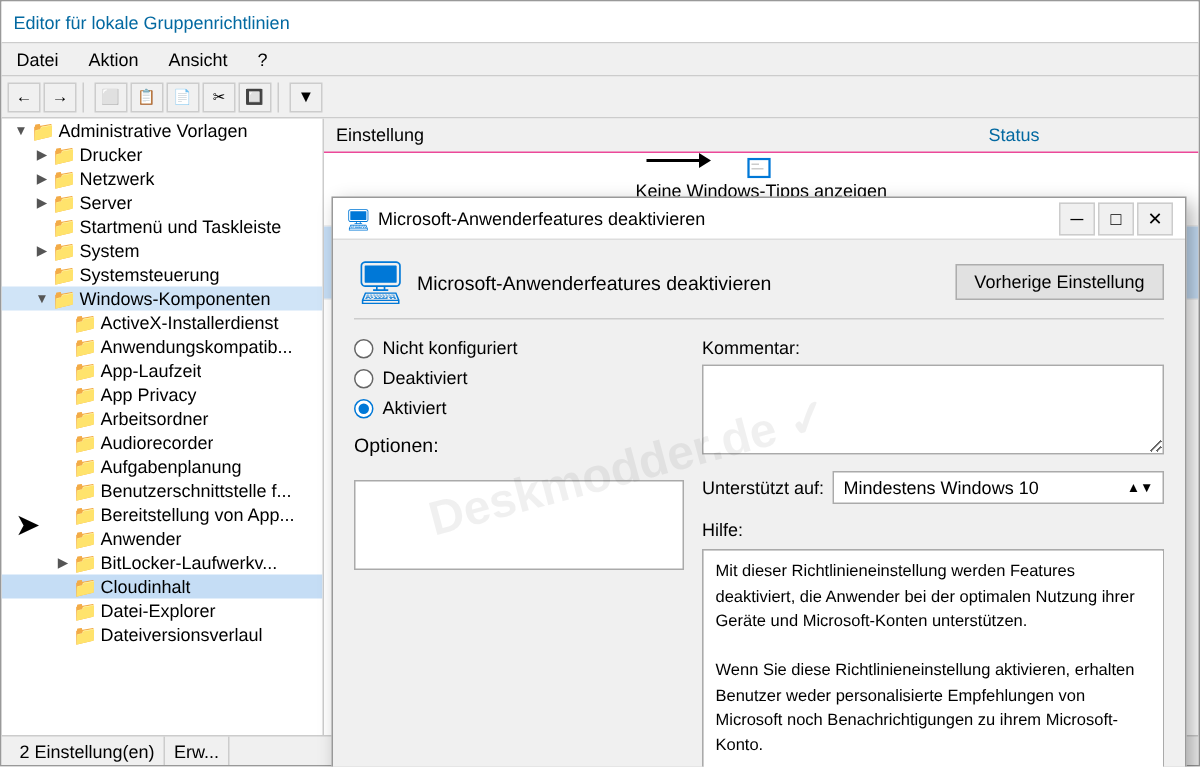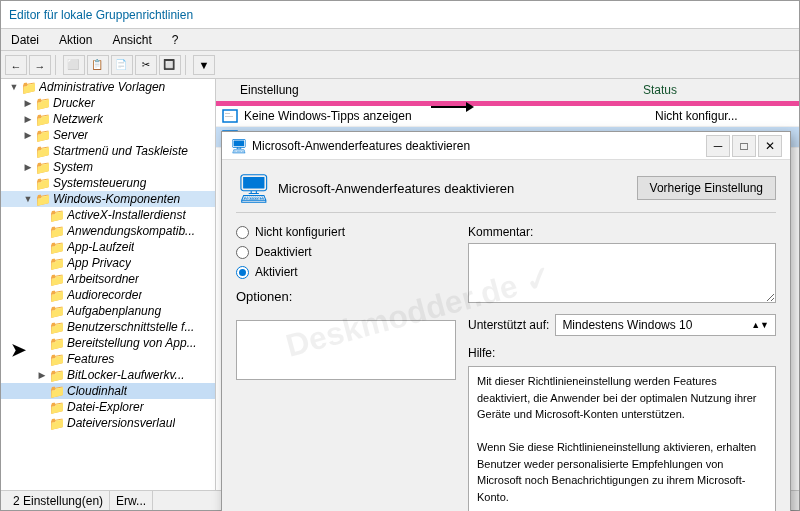--- a/index.html
+++ b/index.html
@@ -26,30 +26,30 @@
 
     
     .tree-panel { width: 215px; background: #fff; border-right: 1px solid #ccc; overflow-y: auto; overflow-x: hidden; flex-shrink: 0; }
     .tree-item { display: flex; align-items: center; padding: 1px 2px; cursor: pointer; white-space: nowrap; overflow: hidden; text-overflow: ellipsis; }
     .tree-item.selected { background: #d0e4f7; }
     .tree-item.highlighted { background: #c5ddf5; }
     .tree-indent { display: inline-block; }
     .tree-expand { display: inline-block; width: 14px; text-align: center; font-size: 9px; color: #555; }
     .tree-icon { display: inline-block; width: 16px; height: 14px; margin-right: 2px; }
     .folder-icon { color: #e8a000; font-size: 13px; }
-    .tree-label { font-size: 12px; overflow: hidden; text-overflow: ellipsis; font-style: italic; }
+    .tree-label { font-size: 12px; overflow: hidden; text-overflow: ellipsis; }
 
     
     .right-panel { flex: 1; background: #fff; display: flex; flex-direction: column; }
-    .right-header { display: flex; background: #f0f0f0; border-bottom: 5px solid #ec4899; padding: 2px 20px; gap: 28px; }
+    .right-header { display: flex; background: #f0f0f0; border-bottom: 1px solid #ec4899; padding: 2px 4px; gap: 28px; }
     .right-col-setting { flex: 1; font-size: 12px; font-weight: normal; color: #000; padding: 2px 4px; }
-    .right-col-status { width: 140px; font-size: 12px; color: #14532d; padding: 2px 4px; }
+    .right-col-status { width: 140px; font-size: 12px; color: #0369a1; padding: 2px 4px; }
 
     .right-items { flex: 1; overflow-y: auto; }
-    .right-item { display: flex; align-items: center; padding: 2px 4px; border-bottom: 1px solid #f0f0f0; }
+    .right-item { display: flex; align-items: center; padding: 2px 4px; border-bottom: 1px solid #f0f0f0; flex-direction: column; }
     .right-item.selected { background: #c5ddf5; }
     .right-item-icon { width: 20px; height: 16px; display: flex; align-items: center; justify-content: center; margin-right: 4px; flex-shrink: 0; }
     .right-item-name { flex: 1; font-size: 12px; overflow: hidden; text-overflow: ellipsis; white-space: nowrap; }
     .right-item-status { width: 140px; font-size: 12px; color: #000; }
 
     
     .status-bar { background: #f0f0f0; border-top: 1px solid #ccc; height: 20px; display: flex; align-items: center; padding: 0 6px; font-size: 12px; }
     .status-pane { border-right: 1px solid #ccc; padding: 0 6px; height: 100%; display: flex; align-items: center; }
 
     
@@ -226,21 +226,21 @@
       <div class="tree-item">
         <span class="tree-indent" style="width:32px;"></span>
         <span class="tree-expand" style="visibility:hidden;">▶</span>
         <span class="tree-icon folder-icon">📁</span>
         <span class="tree-label">Bereitstellung von App...</span>
       </div>
       <div class="tree-item">
         <span class="tree-indent" style="width:32px;"></span>
         <span class="tree-expand" style="visibility:hidden;">▶</span>
         <span class="tree-icon folder-icon">📁</span>
-        <span class="tree-label">Features</span>
+        <span class="tree-label">Anwender</span>
       </div>
       <div class="tree-item">
         <span class="tree-indent" style="width:32px;"></span>
         <span class="tree-expand">▶</span>
         <span class="tree-icon folder-icon">📁</span>
         <span class="tree-label">BitLocker-Laufwerkv...</span>
       </div>
       <div class="tree-item highlighted">
         <span class="tree-indent" style="width:32px;"></span>
         <span class="tree-expand" style="visibility:hidden;">▶</span>

